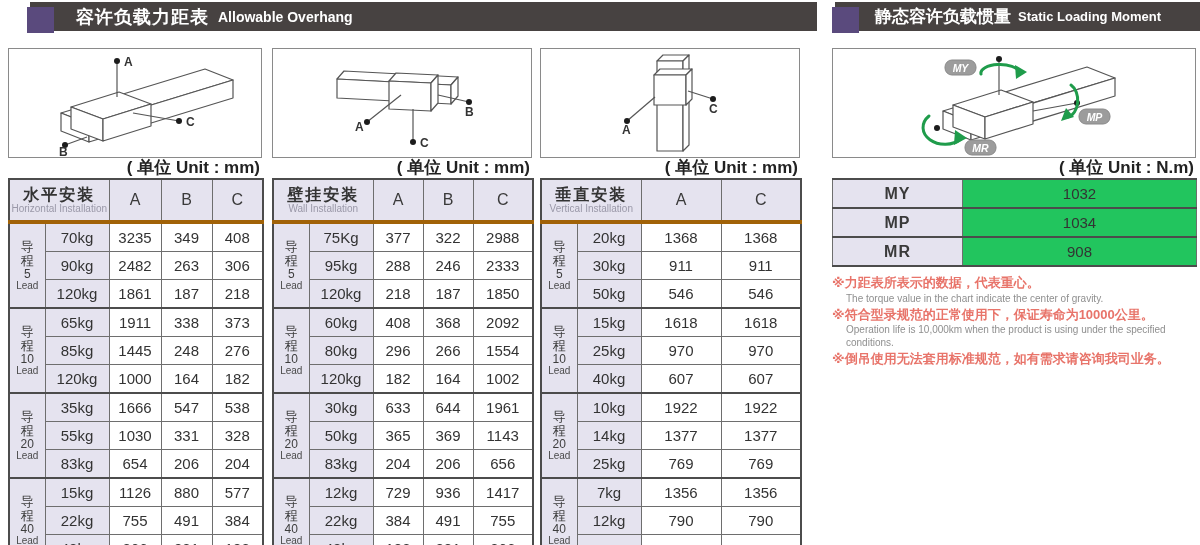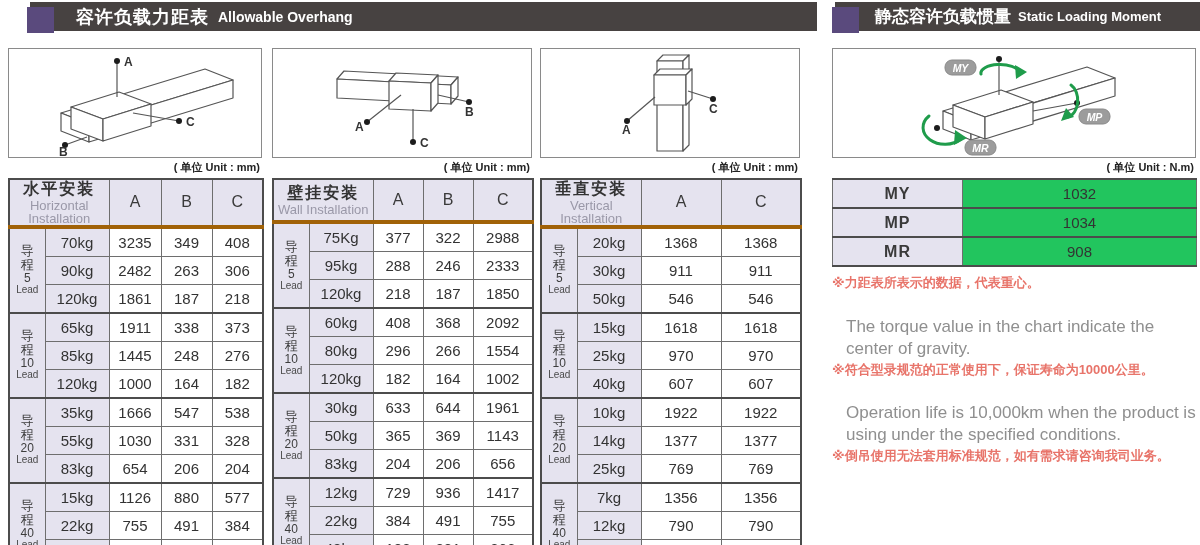--- a/index.html
+++ b/index.html
@@ -16,48 +16,48 @@
   .hdr-right .hcn{font-size:17px;letter-spacing:0;}
   .hdr-right .hen{font-size:13px;}
 
   
   .col{position:absolute;top:48px;}
   #col0{left:8px;width:254px;}
   #col1{left:272px;width:260px;}
   #col2{left:540px;width:260px;}
   #col3{left:832px;width:364px;}
   .dbox{height:110px;border:1px solid #8a8a8a;background:#fff;box-sizing:border-box;overflow:hidden;}
-  .unit{text-align:right;font-size:11px;font-weight:600;color:#222;height:20px;line-height:19px;padding-right:2px;white-space:nowrap;}
+  .unit{text-align:right;font-size:17px;font-weight:600;color:#222;height:20px;line-height:19px;padding-right:2px;white-space:nowrap;}
 
   
   table.spec{border-collapse:collapse;width:100%;table-layout:fixed;border:2px solid #4c4c4c;}
   .spec td{border:1px solid #6e6e6e;text-align:center;vertical-align:middle;color:#333;padding:0;height:27px;font-size:15px;}
   .spec tr.hrow td{height:40px;border-bottom:4px solid #a16207;}
   .spec td.namec{background:var(--lav,#e5e3ef);}
   .name-cn{font-size:16px;font-weight:bold;color:#333;letter-spacing:2px;line-height:1.1;}
-  .name-en{font-size:13px;color:#9a98a8;line-height:1;margin-top:1px;}
+  .name-en{font-size:10px;color:#9a98a8;line-height:1;margin-top:1px;}
   .spec td.colh{background:var(--lav,#e5e3ef);font-size:16px;color:#3a3a3a;}
   .spec td.leadc{background:var(--lav,#e5e3ef);font-size:13px;color:#3d3d3d;line-height:1.08;}
   .leadc .lead-num{font-size:12px;}
   .leadc .lead-en{font-size:10px;color:#4a4a4a;}
   .spec td.wc{background:var(--lav,#e5e3ef);font-size:15px;}
   .spec td.vc{background:#fff;font-size:15px;}
   .spec tr.gfirst td{border-top:2px solid #4c4c4c;}
 
   
   table.mt{border-collapse:collapse;width:100%;table-layout:fixed;border:1px solid #5a5a5a;}
   .mt td{border:1px solid #6e6e6e;border-top:2px solid #4c4c4c;border-bottom:2px solid #4c4c4c;height:25px;text-align:center;vertical-align:middle;}
   .mt td.ml{background:var(--lav,#e5e3ef);font-weight:bold;font-size:16px;color:#3a3a3a;letter-spacing:1px;}
   .mt td.mv{background:#22c55e;font-size:15px;color:#333;}
 
   
   .notes{margin-top:7px;}
   .note{margin-bottom:1px;}
   .ncn{color:var(--red,#e8746a);font-weight:bold;font-size:13px;line-height:1.35;}
-  .nen{color:#8f8f8f;font-size:17px;line-height:1.3;padding-left:14px;margin-top:24px;}
+  .nen{color:#8f8f8f;font-size:10px;line-height:1.3;padding-left:14px;}
 
   
   svg .ln{stroke:#555;stroke-width:1.2;fill:none;}
   svg .face{stroke:#555;stroke-width:1.2;fill:#ffffff;stroke-linejoin:round;}
   svg .dot{fill:#1c1c1c;}
   svg .lbl{font-family:"Liberation Sans",sans-serif;font-size:12px;font-weight:bold;fill:#333;}
   svg .grn{stroke:var(--green,#1f9c4b);stroke-width:3;fill:none;stroke-linecap:round;}
   svg .grnhead{fill:var(--green,#1f9c4b);stroke:none;}
   svg .badge{fill:#9c9c9c;stroke:#8a8a8a;}
   svg .btxt{font-family:"Liberation Sans",sans-serif;font-size:10.5px;font-weight:bold;font-style:italic;fill:#fff;text-anchor:middle;}

